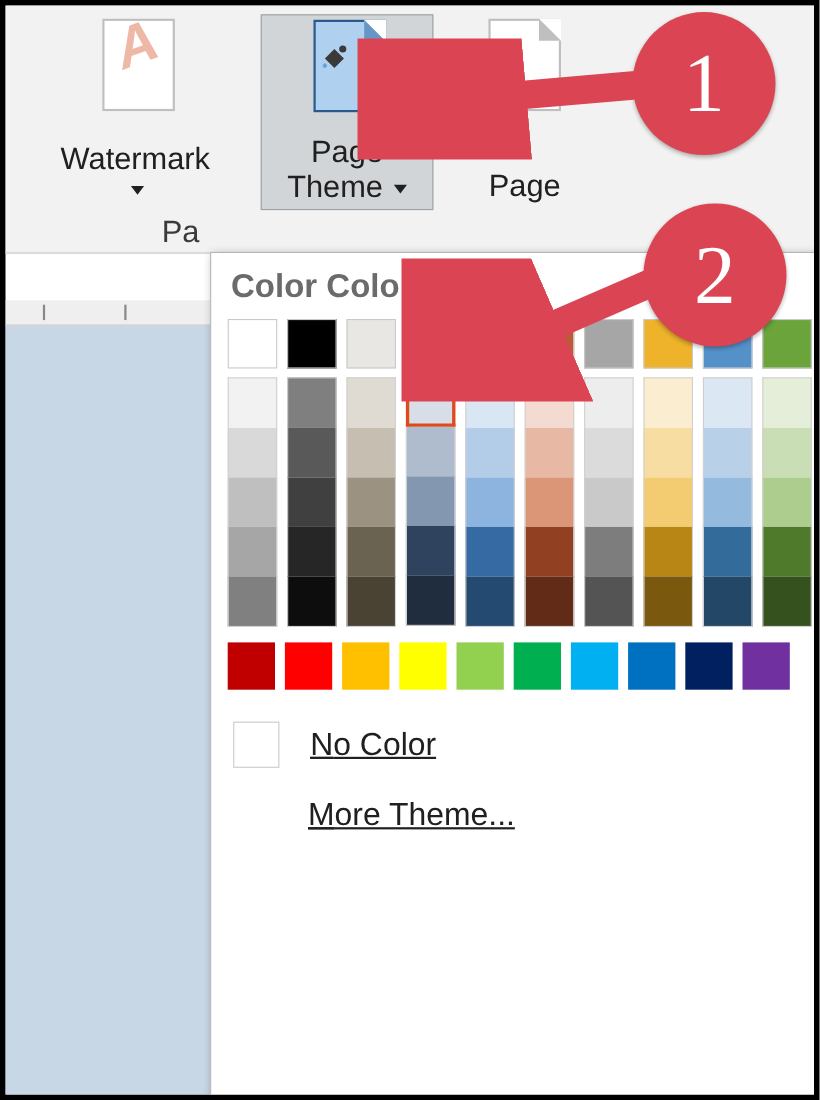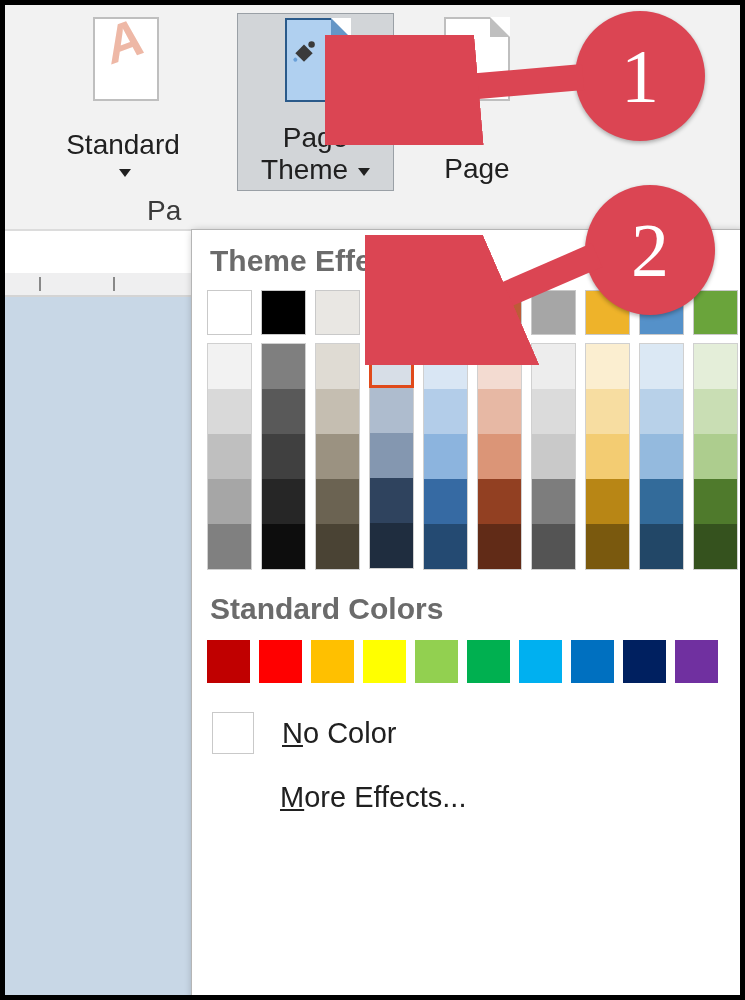--- a/index.html
+++ b/index.html
@@ -29,21 +29,21 @@
   .popup .heading { color:#6b6b6b; font-size:30px; margin:14px 0 12px 18px; font-weight:600; }
   .swatchwrap { margin-left:15px; }
   .swatchrow { display:flex; gap:9px; margin-bottom:8px; }
   .swatch { width:43px; height:43px; border:1px solid #c9c9c9; cursor:pointer; }
   .shadecol { display:flex; flex-direction:column; }
   .shade { width:43px; height:45px; border-left:1px solid #d0d0d0; border-right:1px solid #d0d0d0; cursor:pointer; }
   .shade.selected { width:39px; height:41px; border:3px solid #e04a1b; }
   .shaderow { display:flex; gap:9px; margin-top:2px; }
   .stdrow { display:flex; gap:9px; margin-left:15px; margin-top:14px; margin-bottom:18px; }
   .sbox { width:43px; height:43px; cursor:pointer; }
-  .menuitem { display:flex; align-items:center; height:64px; padding-left:20px; font-size:29px; color:#202020; cursor:pointer; }
+  .menuitem { display:flex; align-items:center; height:64px; padding-left:20px; font-size:29px; color:#202020; cursor:pointer;text-decoration:underline; }
   .menuitem .presw { width:40px; height:40px; border:1px solid #c9c9c9; margin-right:28px; }
   .menuitem .spacer { width:68px; }
   .menuitem u { text-decoration:underline; text-decoration-color:#202020; }
   
   .callout { position:absolute; width:130px; height:130px; border-radius:50%; background:#db4553; color:#fff; font-size:76px; display:flex; align-items:center; justify-content:center; font-family:Georgia,serif; box-shadow:0 2px 4px rgba(0,0,0,0.3); }
   #c1 { left:570px; top:6px; }
   #c2 { left:580px; top:180px; }
   .arrow { position:absolute; pointer-events:none; }
   
   .pagebg { position:absolute; left:0; top:290px; width:186px; height:705px; background:#c8d7e6; border-top:2px solid #d4d4d4; }
@@ -54,21 +54,21 @@
 <body>
 
 <div class="frame">
 
   <div class="ribbon">
 
     <div id="btn-watermark" class="btn">
       <div class="iconbox">
           <div class="A">A</div>
         </div>
-      <div class="label"><span>Standard</span></div>
+      <div class="label"><span>Watermark</span></div>
       <div class="sublabel"><span class="caret"></span></div>
     </div>
 
     <div id="btn-pagecolor" class="btn">
       <div class="iconbox">
         <div class="fold"></div>
         <svg class="bucket" viewBox="0 0 24 24">
           <path d="M4 14 L12 6 L20 14 L12 22 Z" fill="#3a3a3a"></path>
           <circle cx="19" cy="6" r="3" fill="#3a3a3a"></circle>
           <path d="M2 20 Q4 16 6 20 Q4 24 2 20" fill="#6aa0d8"></path>
@@ -94,21 +94,21 @@
     <div class="grouplabel">Pa</div>
   </div>
 
   <div class="ruler">
     <div class="tick" style="left:34px"></div>
     <div class="tick" style="left:108px"></div>
   </div>
   <div class="pagebg"></div>
 
   <div class="popup">
-    <div class="heading">Theme Effects</div>
+    <div class="heading">Color Colors</div>
     <div class="swatchwrap">
       <div class="swatchrow" id="theme-row">
           <div class="swatch" style="background: rgb(255, 255, 255);"></div>
           <div class="swatch" style="background: rgb(0, 0, 0);"></div>
           <div class="swatch" style="background: rgb(233, 231, 227);"></div>
           <div class="swatch" style="background: rgb(60, 87, 117);"></div>
           <div class="swatch" style="background: rgb(78, 131, 193);"></div>
           <div class="swatch" style="background: rgb(189, 91, 56);"></div>
           <div class="swatch" style="background: rgb(166, 166, 166);"></div>
           <div class="swatch" style="background: rgb(238, 179, 42);"></div>
@@ -181,41 +181,40 @@
           </div>
           <div class="shadecol">
             <div class="shade" style="background: rgb(228, 238, 217); border-top: 1px solid rgb(208, 208, 208);"></div>
             <div class="shade" style="background: rgb(201, 222, 180);"></div>
             <div class="shade" style="background: rgb(173, 205, 142);"></div>
             <div class="shade" style="background: rgb(79, 122, 44);"></div>
             <div class="shade" style="background: rgb(53, 82, 30); border-bottom: 1px solid rgb(208, 208, 208);"></div>
           </div>
         </div>
     </div>
-    <div class="heading" style="margin-top:22px">Standard Colors</div>
     <div class="stdrow" id="std-row">
         <div class="sbox" style="background: rgb(192, 0, 0);"></div>
         <div class="sbox" style="background: rgb(255, 0, 0);"></div>
         <div class="sbox" style="background: rgb(255, 192, 0);"></div>
         <div class="sbox" style="background: rgb(255, 255, 0);"></div>
         <div class="sbox" style="background: rgb(146, 208, 80);"></div>
         <div class="sbox" style="background: rgb(0, 176, 80);"></div>
         <div class="sbox" style="background: rgb(0, 176, 240);"></div>
         <div class="sbox" style="background: rgb(0, 112, 192);"></div>
         <div class="sbox" style="background: rgb(0, 32, 96);"></div>
         <div class="sbox" style="background: rgb(112, 48, 160);"></div>
       </div>
 
     <div class="menuitem">
       <div class="presw"></div>
       <span><u>N</u><span id="nc-rest">o Color</span></span>
     </div>
     <div class="menuitem">
       <div class="spacer"></div>
-      <span><u>M</u><span id="mc-rest">ore Effects...</span></span>
+      <span><u>M</u><span id="mc-rest">ore Theme...</span></span>
     </div>
   </div>
 
   <div id="c1" class="callout">1</div>
   <div id="c2" class="callout">2</div>
 
   <svg class="arrow" style="left:320px; top:30px; width:290px; height:110px;">
     <defs>
         <marker id="ah1" markerWidth="18" markerHeight="18" refX="4" refY="8" orient="auto">
           <path d="M0,0 L0,16 L16,8 Z" fill="#db4553"></path>

